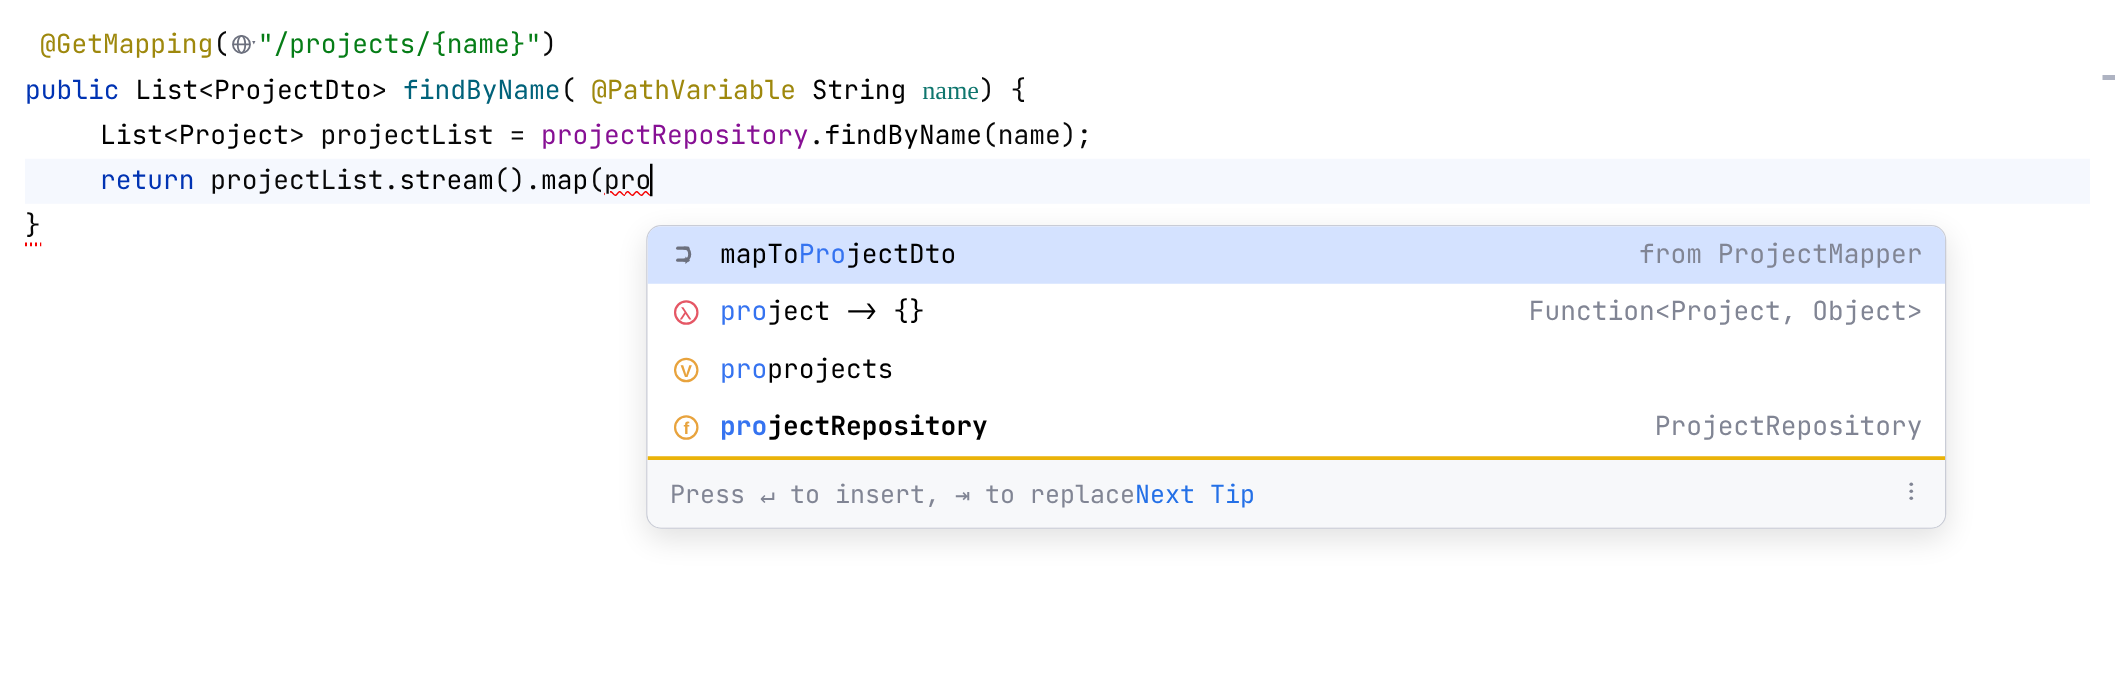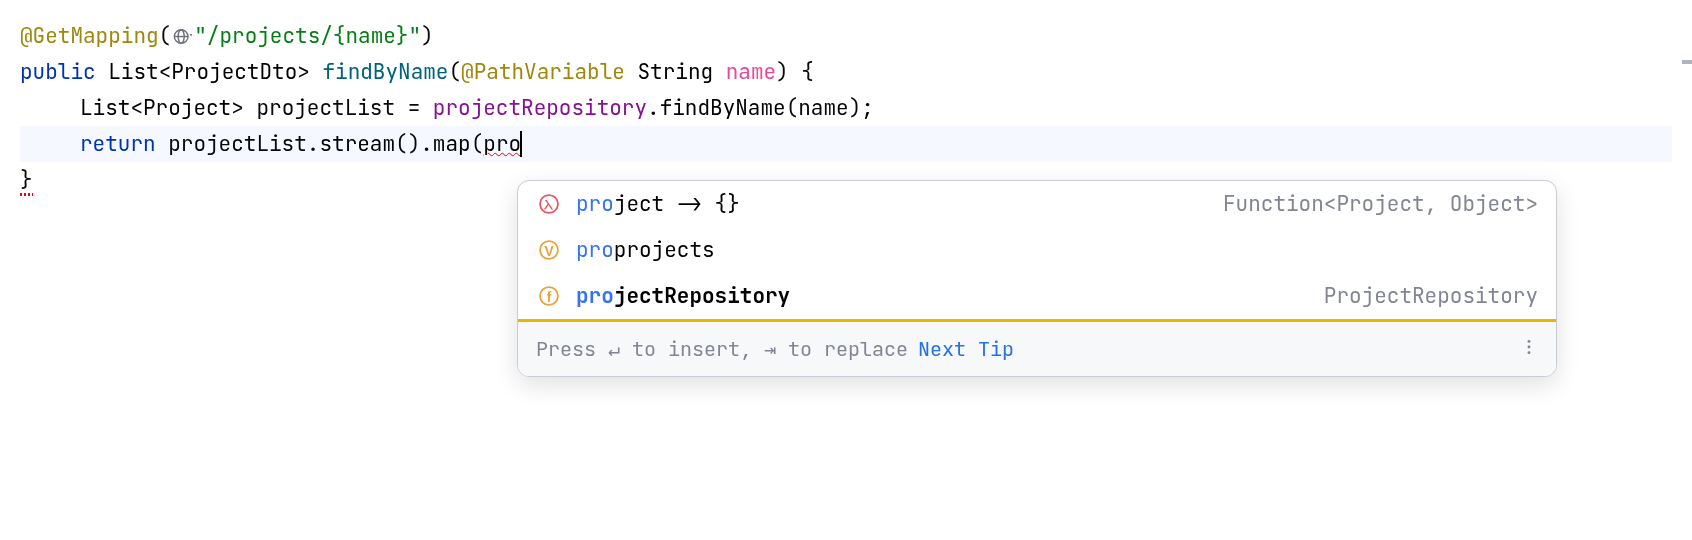--- a/index.html
+++ b/index.html
@@ -13,29 +13,29 @@
       position: relative;
       width: 1692px;
       height: 540px;
       overflow: hidden;
     }
     .code-line {
       white-space: pre;
       position: relative;
     }
     .indent1 { padding-left: 60px; }
-    .annotation { color: #9E880D; }
+    .annotation { color: #9E880D; margin-left: 12px; }
     .keyword { color: #0033B3; }
     .type { color: #000000; }
     .string { color: #067D17; }
     .string-underline { }
     .method-def { color: #00627A; }
     .method-call { color: #000000; }
     .field { color: #871094; }
-    .param { color: #ec4899; }
+    .param { color: #0f766e; font-family: Liberation Serif, serif; }
     .normal { color: #080808; }
     .globe-icon {
       display: inline-flex;
       align-items: center;
       vertical-align: middle;
       margin: 0 1px;
       position: relative;
       top: -1px;
     }
     .current-line {
@@ -122,21 +122,21 @@
       padding: 10px 18px;
       background: #f7f8fa;
       border-top: 3px solid #eab308;
       font-size: 20px;
     }
     .footer-hint {
       color: #818594;
     }
     .footer-link {
       color: #2470e7;
-      margin-left: 10px;
+      margin-left: 0;
     }
     .footer-spacer { flex: 1; }
     .kebab {
       color: #818594;
       font-size: 20px;
       letter-spacing: 0;
       cursor: pointer;
     }
     .right-gutter {
       position: absolute;
@@ -165,20 +165,32 @@
 
 <div class="code-line"><span class="keyword">public</span><span class="normal"> </span><span class="type">List</span><span class="normal">&lt;</span><span class="type">ProjectDto</span><span class="normal">&gt;</span><span class="normal"> </span><span class="method-def">findByName</span><span class="normal">(</span><span class="annotation">@PathVariable</span><span class="normal"> </span><span class="type">String</span><span class="normal"> </span><span class="param">name</span><span class="normal">)</span><span class="normal"> {</span></div>
 
 <div class="code-line indent1"><span class="type">List</span><span class="normal">&lt;</span><span class="type">Project</span><span class="normal">&gt;</span><span class="normal"> </span><span class="normal">projectList</span><span class="normal"> = </span><span class="field">projectRepository</span><span class="normal">.</span><span class="method-call">findByName</span><span class="normal">(name);</span></div>
 
 <div class="code-line indent1" style="position:relative;"><div class="current-line"></div><span class="keyword">return</span><span class="normal"> </span><span class="normal">projectList</span><span class="normal">.</span><span class="method-call">stream</span><span class="normal">()</span><span class="normal">.</span><span class="method-call">map</span><span class="normal">(</span><span class="error-underline normal">pro</span><span class="caret"></span></div>
 
 <div class="code-line"><span class="red-brace brace-error">}</span></div>
 
 <div class="completion-popup">
+  <div class="completion-item selected">
+    <span class="comp-icon">
+      <svg width="22" height="22" viewBox="0 0 16 16">
+          <path d="M 3 4 L 9 4" stroke="#6c707e" stroke-width="1.8" fill="none" stroke-linecap="round"></path>
+          <path d="M 7 4 C 11 4 11 11 7 11" stroke="#6c707e" stroke-width="1.8" fill="none" stroke-linecap="round"></path>
+          <path d="M 3 11 L 9 11" stroke="#6c707e" stroke-width="1.8" fill="none" stroke-linecap="round"></path>
+          <path d="M 10 11 L 7.5 8.8 L 7.5 13.2 Z" fill="#6c707e"></path>
+        </svg>
+    </span>
+    <span class="comp-text"><span>mapTo</span><span class="match">Pro</span><span>jectDto</span></span>
+    <span class="comp-type">from ProjectMapper</span>
+  </div>
   <div class="completion-item">
     <span class="comp-icon">
       <svg width="22" height="22" viewBox="0 0 16 16">
           <circle cx="8" cy="8" r="6.5" fill="none" stroke="#e55765" stroke-width="1.3"></circle>
           <path d="M 5 5 L 6.3 5 L 11 12 L 9.7 12 L 7.6 8.8 L 5.5 12 L 4.2 12 L 7 7.8 Z" fill="#e55765"></path>
         </svg>
     </span>
     <span class="comp-text"><span class="match">pro</span><span>ject -&gt; {}</span></span>
     <span class="comp-type">Function&lt;Project, Object&gt;</span>
   </div>

